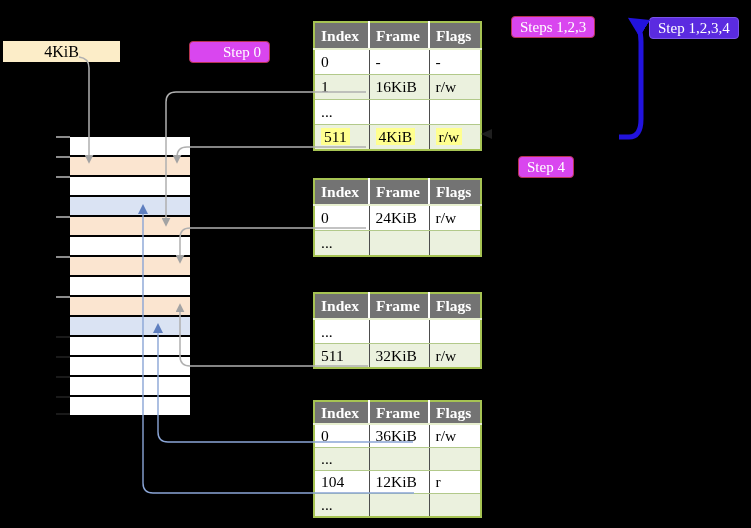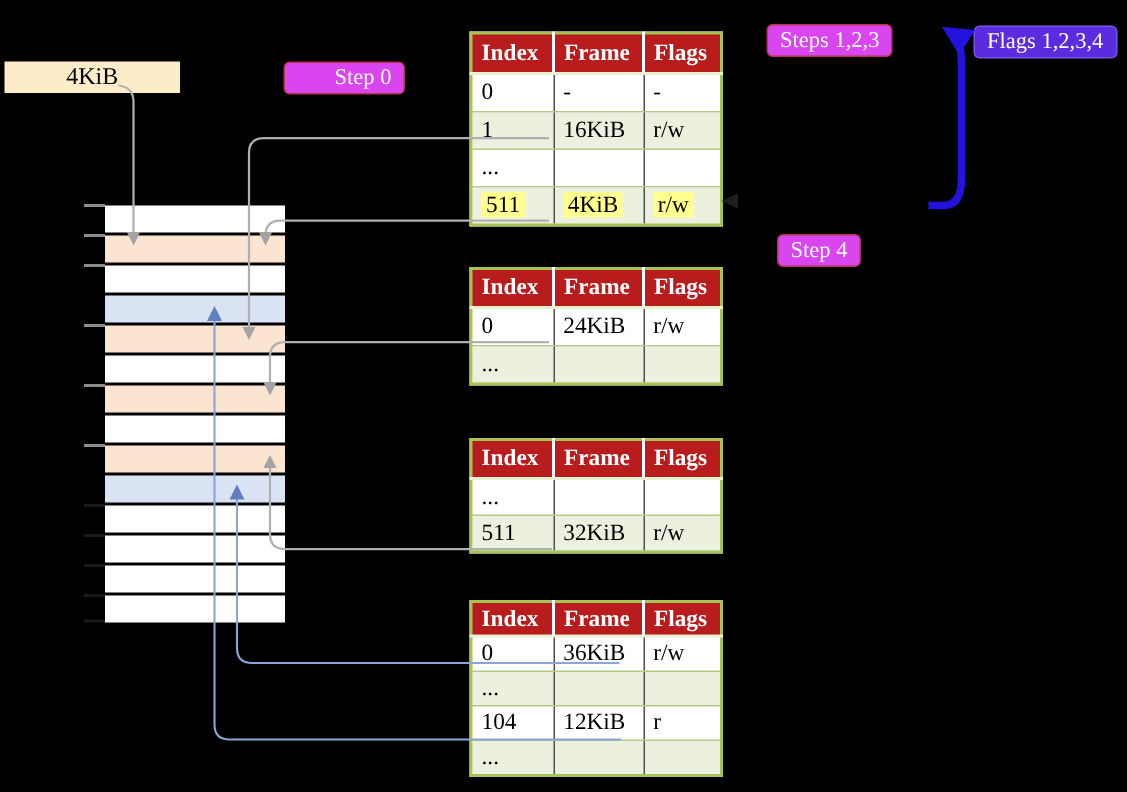--- a/index.html
+++ b/index.html
@@ -27,21 +27,21 @@
   .strip {
     position:absolute; left:70px; top:137px; width:120px; height:278px;
     background:#000; display:flex; flex-direction:column; row-gap:2px;
   }
   .strip .mrow { flex:1; }
   .tick { position:absolute; left:56px; width:14px; height:2px; }
   
   .ptable { position:absolute; border-collapse:collapse; table-layout:fixed;
             width:167px; background:#fff; border:2px solid #a6c353; }
   .ptable th {
-    background:#b91c1c; color:#fff; font-weight:bold; font-size:15.5px;
+    background:#737373; color:#fff; font-weight:bold; font-size:15.5px;
     text-align:left; padding:1px 6px; border-right:2px solid #fff;
     border-bottom:2px solid #e8f0d0;
   }
   .ptable th:last-child { border-right:none; }
   .ptable td {
     font-size:15.5px; padding:0 6px; vertical-align:middle;
     border-right:1px solid #4d4d4d; border-bottom:1px solid #b2c98a;
     overflow:hidden; white-space:nowrap;
   }
   .ptable td:last-child { border-right:none; }
@@ -56,21 +56,21 @@
 </style>
 </head>
 <body>
 
 <div class="canvas">
 
   <div class="label-box">4KiB</div>
 
   <div class="badge red" id="badge-step0">Step 0</div>
   <div class="badge red" id="badge-steps123">Steps 1,2,3</div>
-  <div class="badge violet" id="badge-steps1234">Flags 1,2,3,4</div>
+  <div class="badge violet" id="badge-steps1234">Step 1,2,3,4</div>
   <div class="badge red" id="badge-step4">Step 4</div>
 
   <div class="strip" id="strip">
       <div class="mrow" style="background: rgb(255, 255, 255);"></div>
       <div class="mrow" style="background: rgb(251, 229, 208);"></div>
       <div class="mrow" style="background: rgb(255, 255, 255);"></div>
       <div class="mrow" style="background: rgb(218, 227, 243);"></div>
       <div class="mrow" style="background: rgb(251, 229, 208);"></div>
       <div class="mrow" style="background: rgb(255, 255, 255);"></div>
       <div class="mrow" style="background: rgb(251, 229, 208);"></div>

